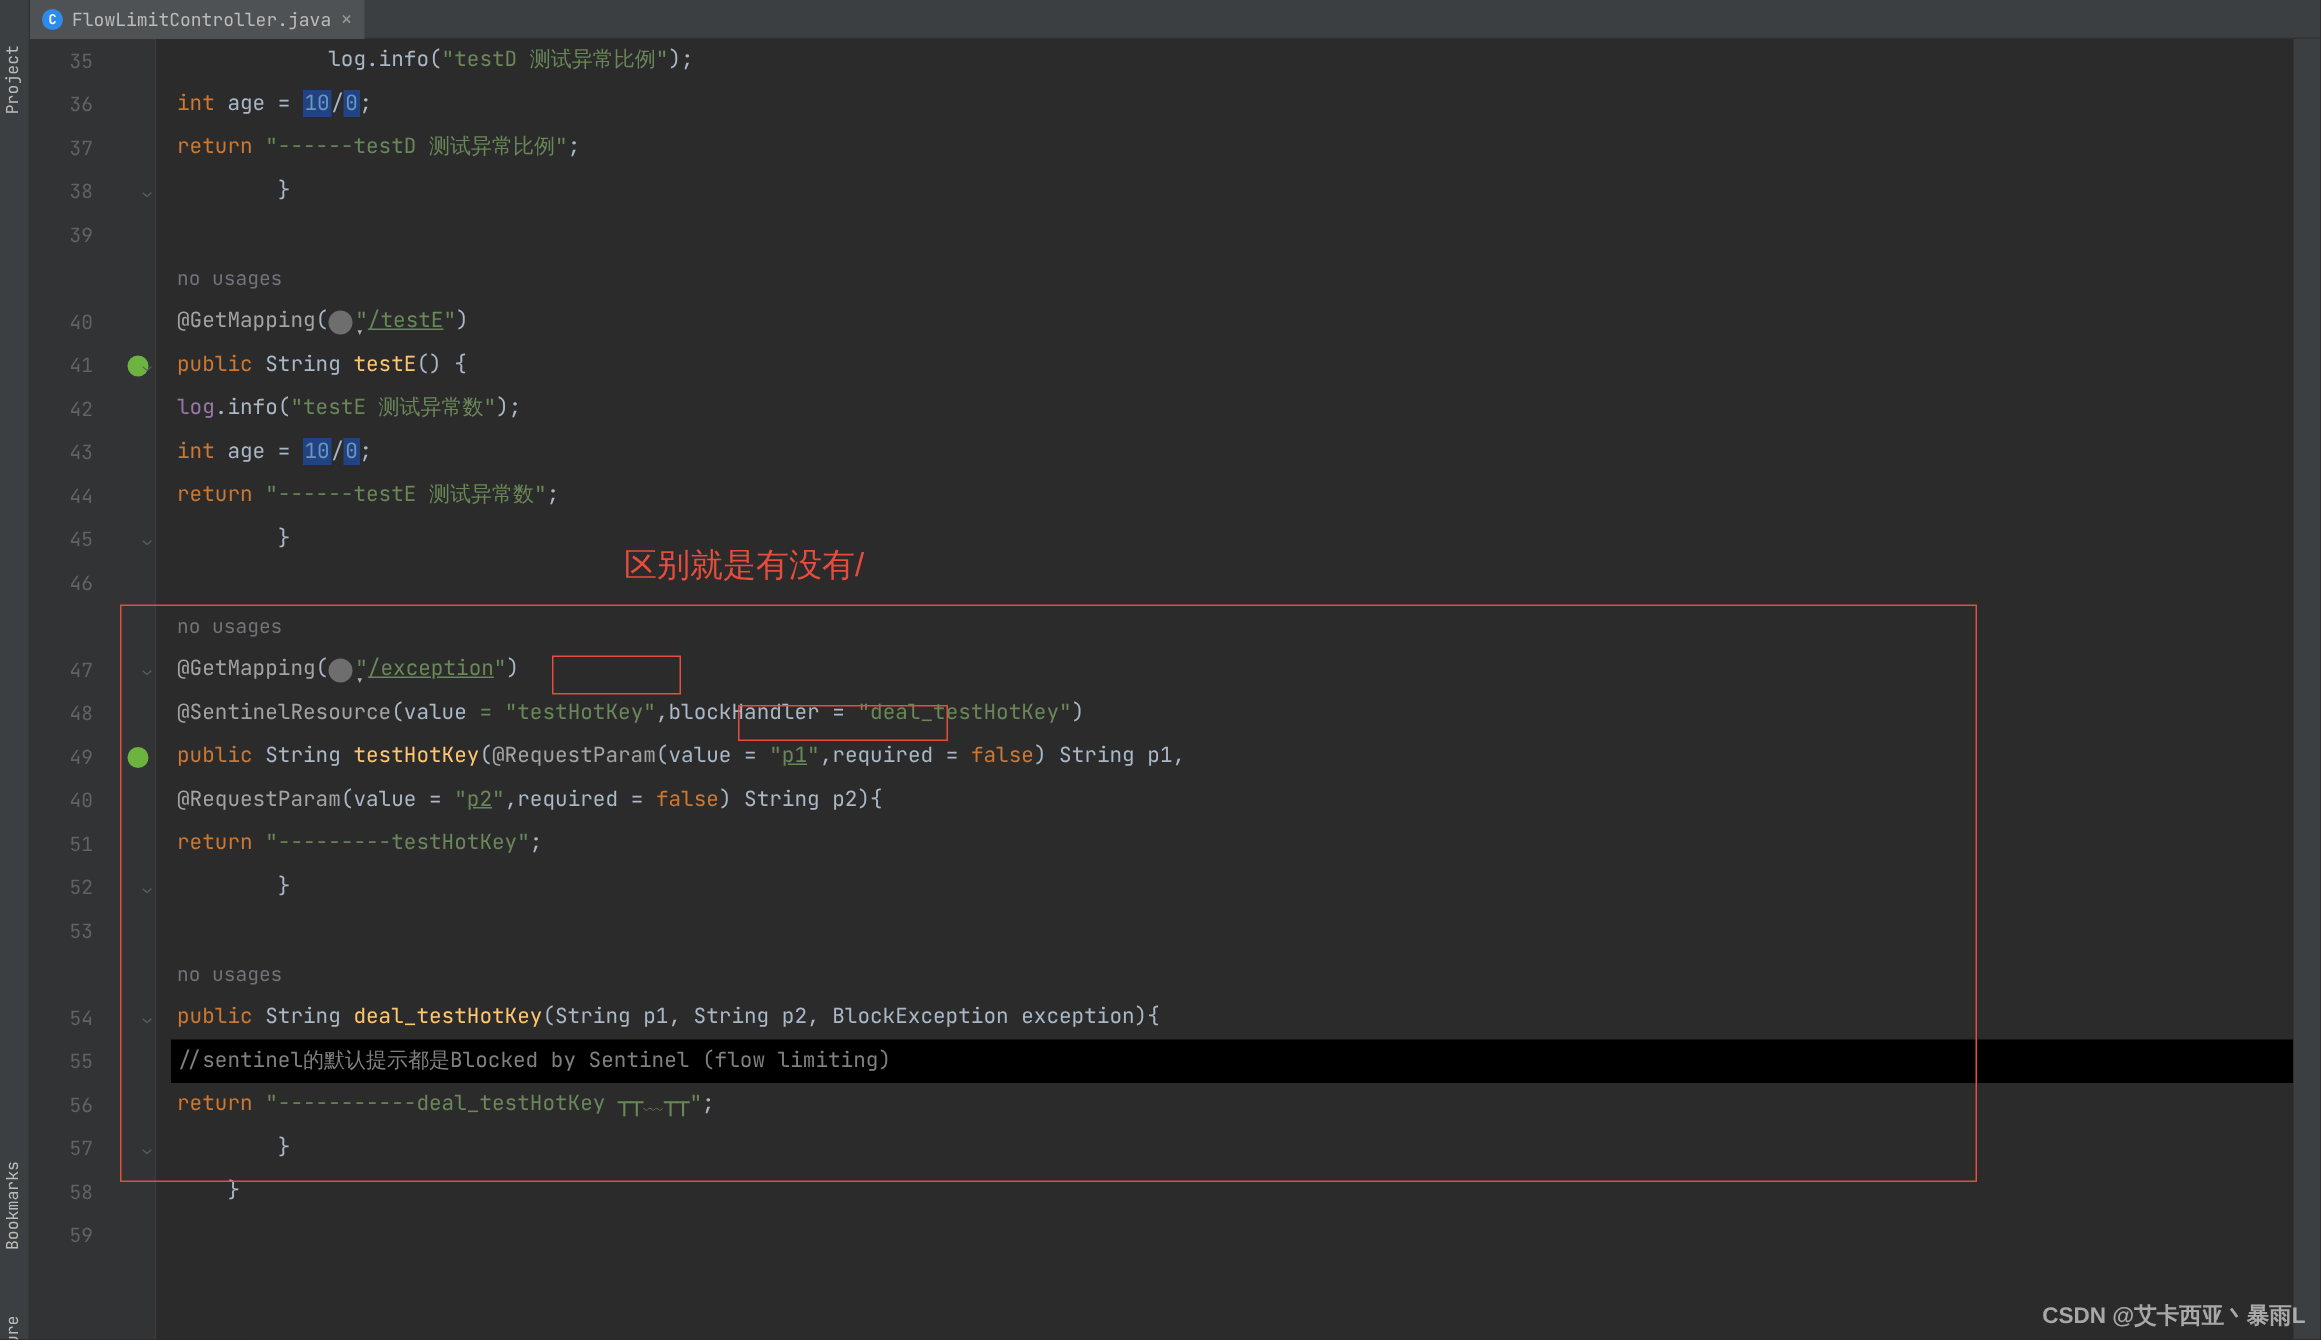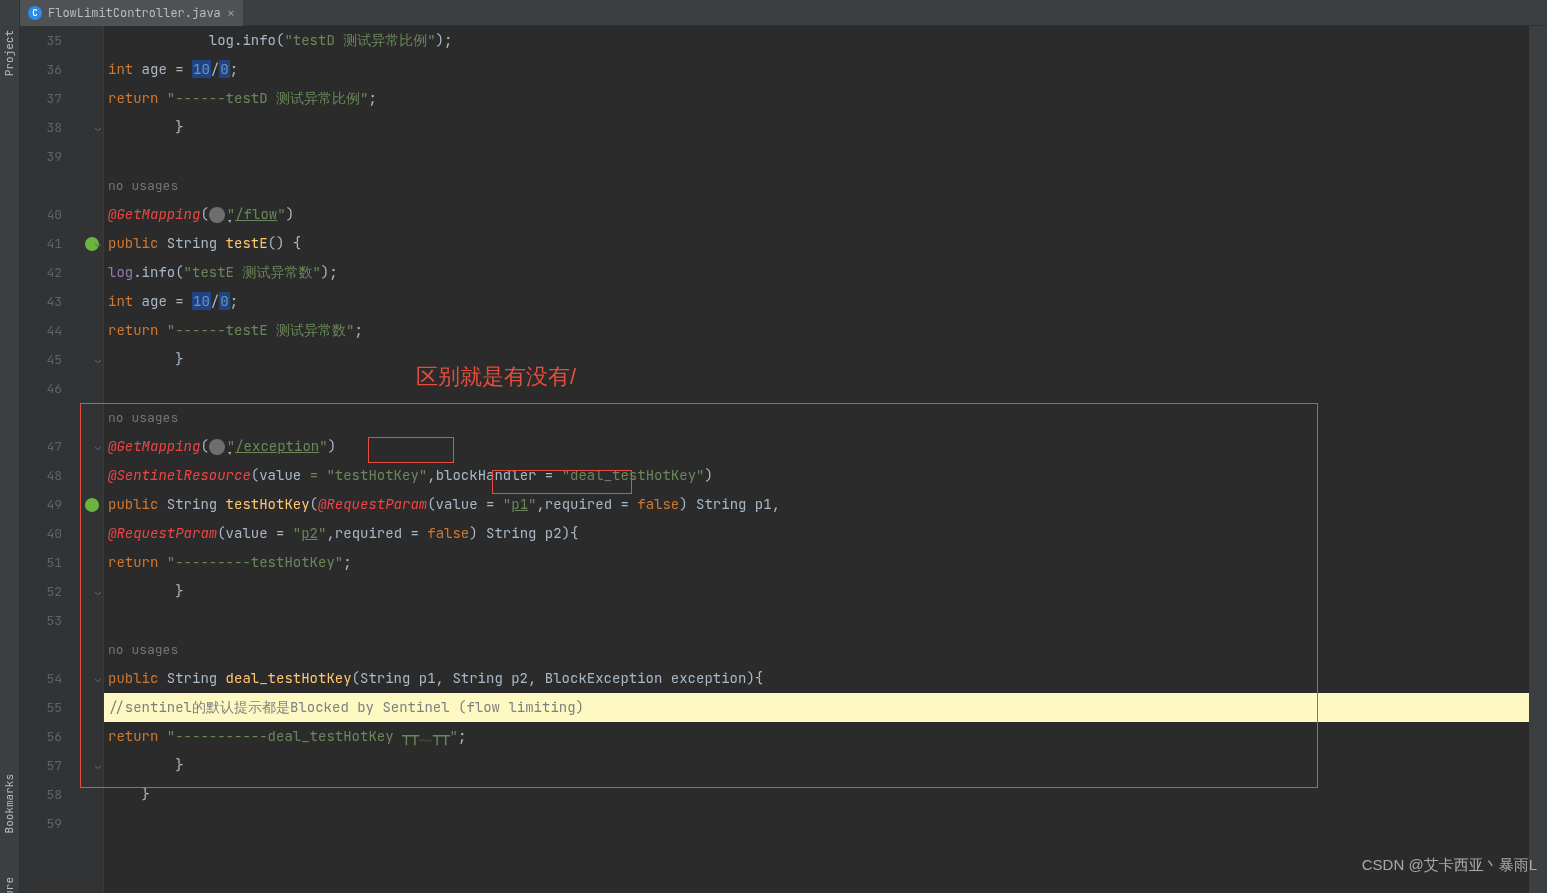--- a/index.html
+++ b/index.html
@@ -13,39 +13,39 @@
 .tab { height:26px; display:flex; align-items:center; background:#4e5254; padding:0 8px; font-size:12px; color:#bbb; gap:6px; }
 .tab .ficon { width:14px; height:14px; background:#2d8ceb; border-radius:50%; display:flex; align-items:center; justify-content:center; font-size:9px; color:#fff; font-weight:bold; }
 .tab .close { color:#999; font-size:14px; cursor:pointer; }
 .gutter { position:absolute; left:20px; top:26px; width:60px; bottom:0; background:#313335; }
 .gutter2 { position:absolute; left:80px; top:26px; width:24px; bottom:0; background:#313335; border-right:1px solid #3a3a3a; }
 .editor { position:absolute; left:104px; top:26px; right:18px; bottom:0; background:#2b2b2b; overflow:hidden; }
 .scrollbar-r { position:absolute; right:0; top:26px; width:18px; bottom:0; background:#3c3f41; }
 .line { height:29px; display:flex; align-items:center; position:relative; }
 .gutter .line { justify-content:flex-end; padding-right:18px; color:#606366; font-size:13px; }
 .gutter2 .line { justify-content:center; }
-.editor .line { padding-left:4px; white-space:pre; font-size:14px; line-height:29px; }
-.editor .line.current { background:#fef9c3; }
+.editor .line { padding-left:4px; white-space:pre; font-size:14px; line-height:29px;margin-left:10px; }
+.editor .line.current { background:#000000; }
 .kw { color:#cc7832; }
 .str { color:#6a8759; }
 .num { color:#6897bb; }
-.ann { color:#ef4444;font-style:italic; }
+.ann { color:#a3a3a3; }
 .fld { color:#9876aa; }
 .cmt { color:#808080; }
 .ident { color:#ffc66d; }
 .hint { color:#72737a; font-size:13px; }
 .hlbox { background:#214283; padding:0 1px; }
 .globe { display:inline-flex; width:16px; height:16px; background:#6e6e6e; border-radius:50%; vertical-align:middle; margin-right:2px; position:relative; }
 .globe::after { content:"▾"; position:absolute; right:-8px; top:0; font-size:10px; color:#afafaf; }
 .underline { text-decoration:underline; }
 .fold { color:#606366; font-size:10px; }
 .spring { display:inline-block; width:14px; height:14px; background:#6db33f; border-radius:50%; }
 .redbox { position:absolute; border:1px solid #e74c3c; pointer-events:none; }
 .redtext { color:#e74c3c; position:absolute; font-size:22px; font-family:"Microsoft YaHei",sans-serif; }
-.watermark { position:absolute; right:10px; bottom:18px; color:#c8c8c8; font-size:15px; font-family:"Microsoft YaHei",sans-serif; opacity:.8; }
+.watermark { position:absolute; right:10px; bottom:6px; color:#c8c8c8; font-size:15px; font-family:"Microsoft YaHei",sans-serif; opacity:.8;font-weight:bold; }
 </style>
 </head>
 <body>
 
 <div class="toolbar-left">
   <span class="tlabel proj">Project</span>
   <span class="tlabel bm">Bookmarks</span>
   <span class="tlabel str">ture</span>
 </div>
 
@@ -134,21 +134,21 @@
     <div class="line"></div>
     <div class="line"></div>
   </div>
 <div class="editor" id="editor">
     <div class="line">            log.info(<span class="str">"testD 测试异常比例"</span>);</div>
     <div class="line">            <span class="kw">int</span> age = <span class="num"><span class="hlbox">10</span></span>/<span class="num"><span class="hlbox">0</span></span>;</div>
     <div class="line">            <span class="kw">return </span><span class="str">"------testD 测试异常比例"</span>;</div>
     <div class="line">        }</div>
     <div class="line"></div>
     <div class="line">        <span class="hint">no usages</span></div>
-    <div class="line">        <span class="ann">@GetMapping</span>(<span class="globe"></span>  <span class="str">"<span class="underline">/flow</span>"</span>)</div>
+    <div class="line">        <span class="ann">@GetMapping</span>(<span class="globe"></span>  <span class="str">"<span class="underline">/testE</span>"</span>)</div>
     <div class="line">        <span class="kw">public</span> String <span class="ident">testE</span>() {</div>
     <div class="line">            <span class="fld">log</span>.info(<span class="str">"testE 测试异常数"</span>);</div>
     <div class="line">            <span class="kw">int</span> age = <span class="num"><span class="hlbox">10</span></span>/<span class="num"><span class="hlbox">0</span></span>;</div>
     <div class="line">            <span class="kw">return </span><span class="str">"------testE 测试异常数"</span>;</div>
     <div class="line">        }</div>
     <div class="line"></div>
     <div class="line">        <span class="hint">no usages</span></div>
     <div class="line">        <span class="ann">@GetMapping</span>(<span class="globe"></span>  <span class="str">"<span class="underline">/exception</span>"</span>)</div>
     <div class="line">        <span class="ann">@SentinelResource</span>(value <span class="str">= "testHotKey"</span>,blockHandler = <span class="str">"deal_testHotKey"</span>)</div>
     <div class="line">        <span class="kw">public</span> String <span class="ident">testHotKey</span>(<span class="ann">@RequestParam</span>(value = <span class="str">"<span class="underline">p1</span>"</span>,required = <span class="kw">false</span>) String p1,</div>

